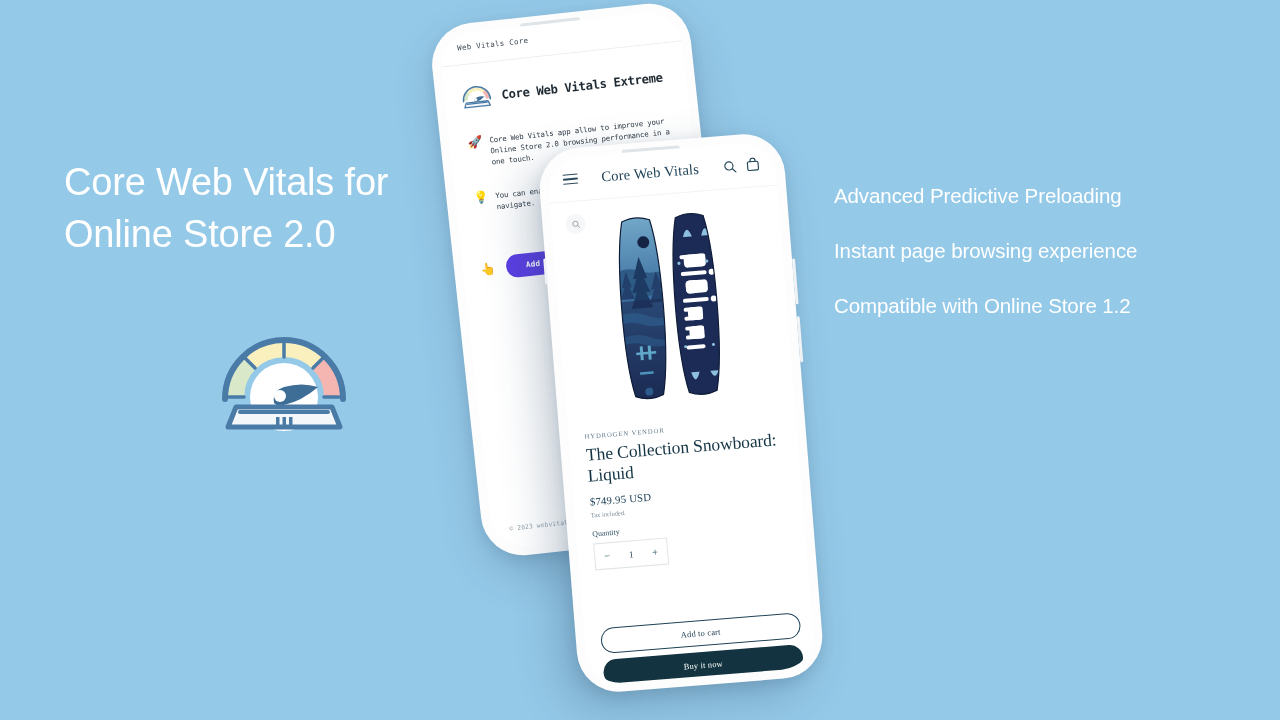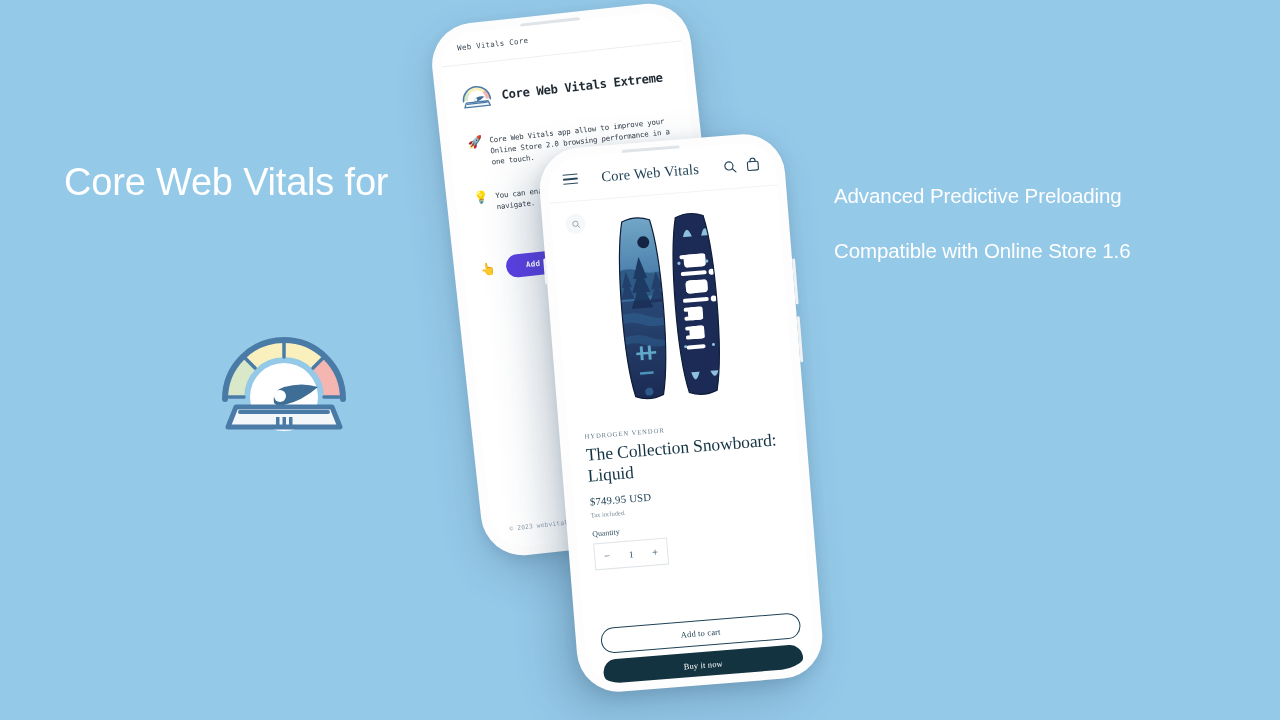--- a/index.html
+++ b/index.html
@@ -189,20 +189,21 @@
     letter-spacing:.2px;
   }
 </style>
 </head>
 <body>
 
 <div class="left-col">
 
   <div class="headline">
     <div>Core Web Vitals for</div>
+    <div>Online Store 2.0</div>
   </div>
 
   <div class="gauge-wrap">
     <svg viewBox="0 0 140 116" xmlns="http://www.w3.org/2000/svg">
 
       <path d="M70 14 A56 56 0 0 0 14 70 L30 70 A40 40 0 0 1 70 30 Z" fill="#d8e8c8"></path>
       <path d="M14 70 A56 56 0 0 0 14 70 Z" fill="none"></path>
       <path d="M70 14 A56 56 0 0 0 30.4 30.4 L41.7 41.7 A40 40 0 0 1 70 30 Z" fill="#d8e8c8"></path>
       <path d="M30.4 30.4 A56 56 0 0 0 14 70 L30 70 A40 40 0 0 1 41.7 41.7 Z" fill="#d8e8c8"></path>
       <path d="M70 14 A56 56 0 0 1 109.6 30.4 L98.3 41.7 A40 40 0 0 0 70 30 Z" fill="#faf0be"></path>
@@ -226,21 +227,22 @@
       <rect x="24" y="83" width="92" height="4" rx="2" fill="#4a7ba7"></rect>
       <rect x="62" y="90" width="3.5" height="8" fill="#4a7ba7"></rect>
       <rect x="68.5" y="90" width="3.5" height="8" fill="#4a7ba7"></rect>
       <rect x="75" y="90" width="3.5" height="8" fill="#4a7ba7"></rect>
     </svg>
   </div>
 </div>
 
 <div class="features">
   <div class="feature-item">Advanced Predictive Preloading</div>
-  <div class="feature-item">Compatible with Online Store 1.6</div>
+  <div class="feature-item">Instant page browsing experience</div>
+  <div class="feature-item">Compatible with Online Store 1.2</div>
 </div>
 
 <div class="phones">
 
   <div class="phone phone-back">
     <div class="speaker"></div>
     <div class="phone-screen">
 
       <div class="app-head">
         <div class="app-head-txt">Web Vitals Core</div>

